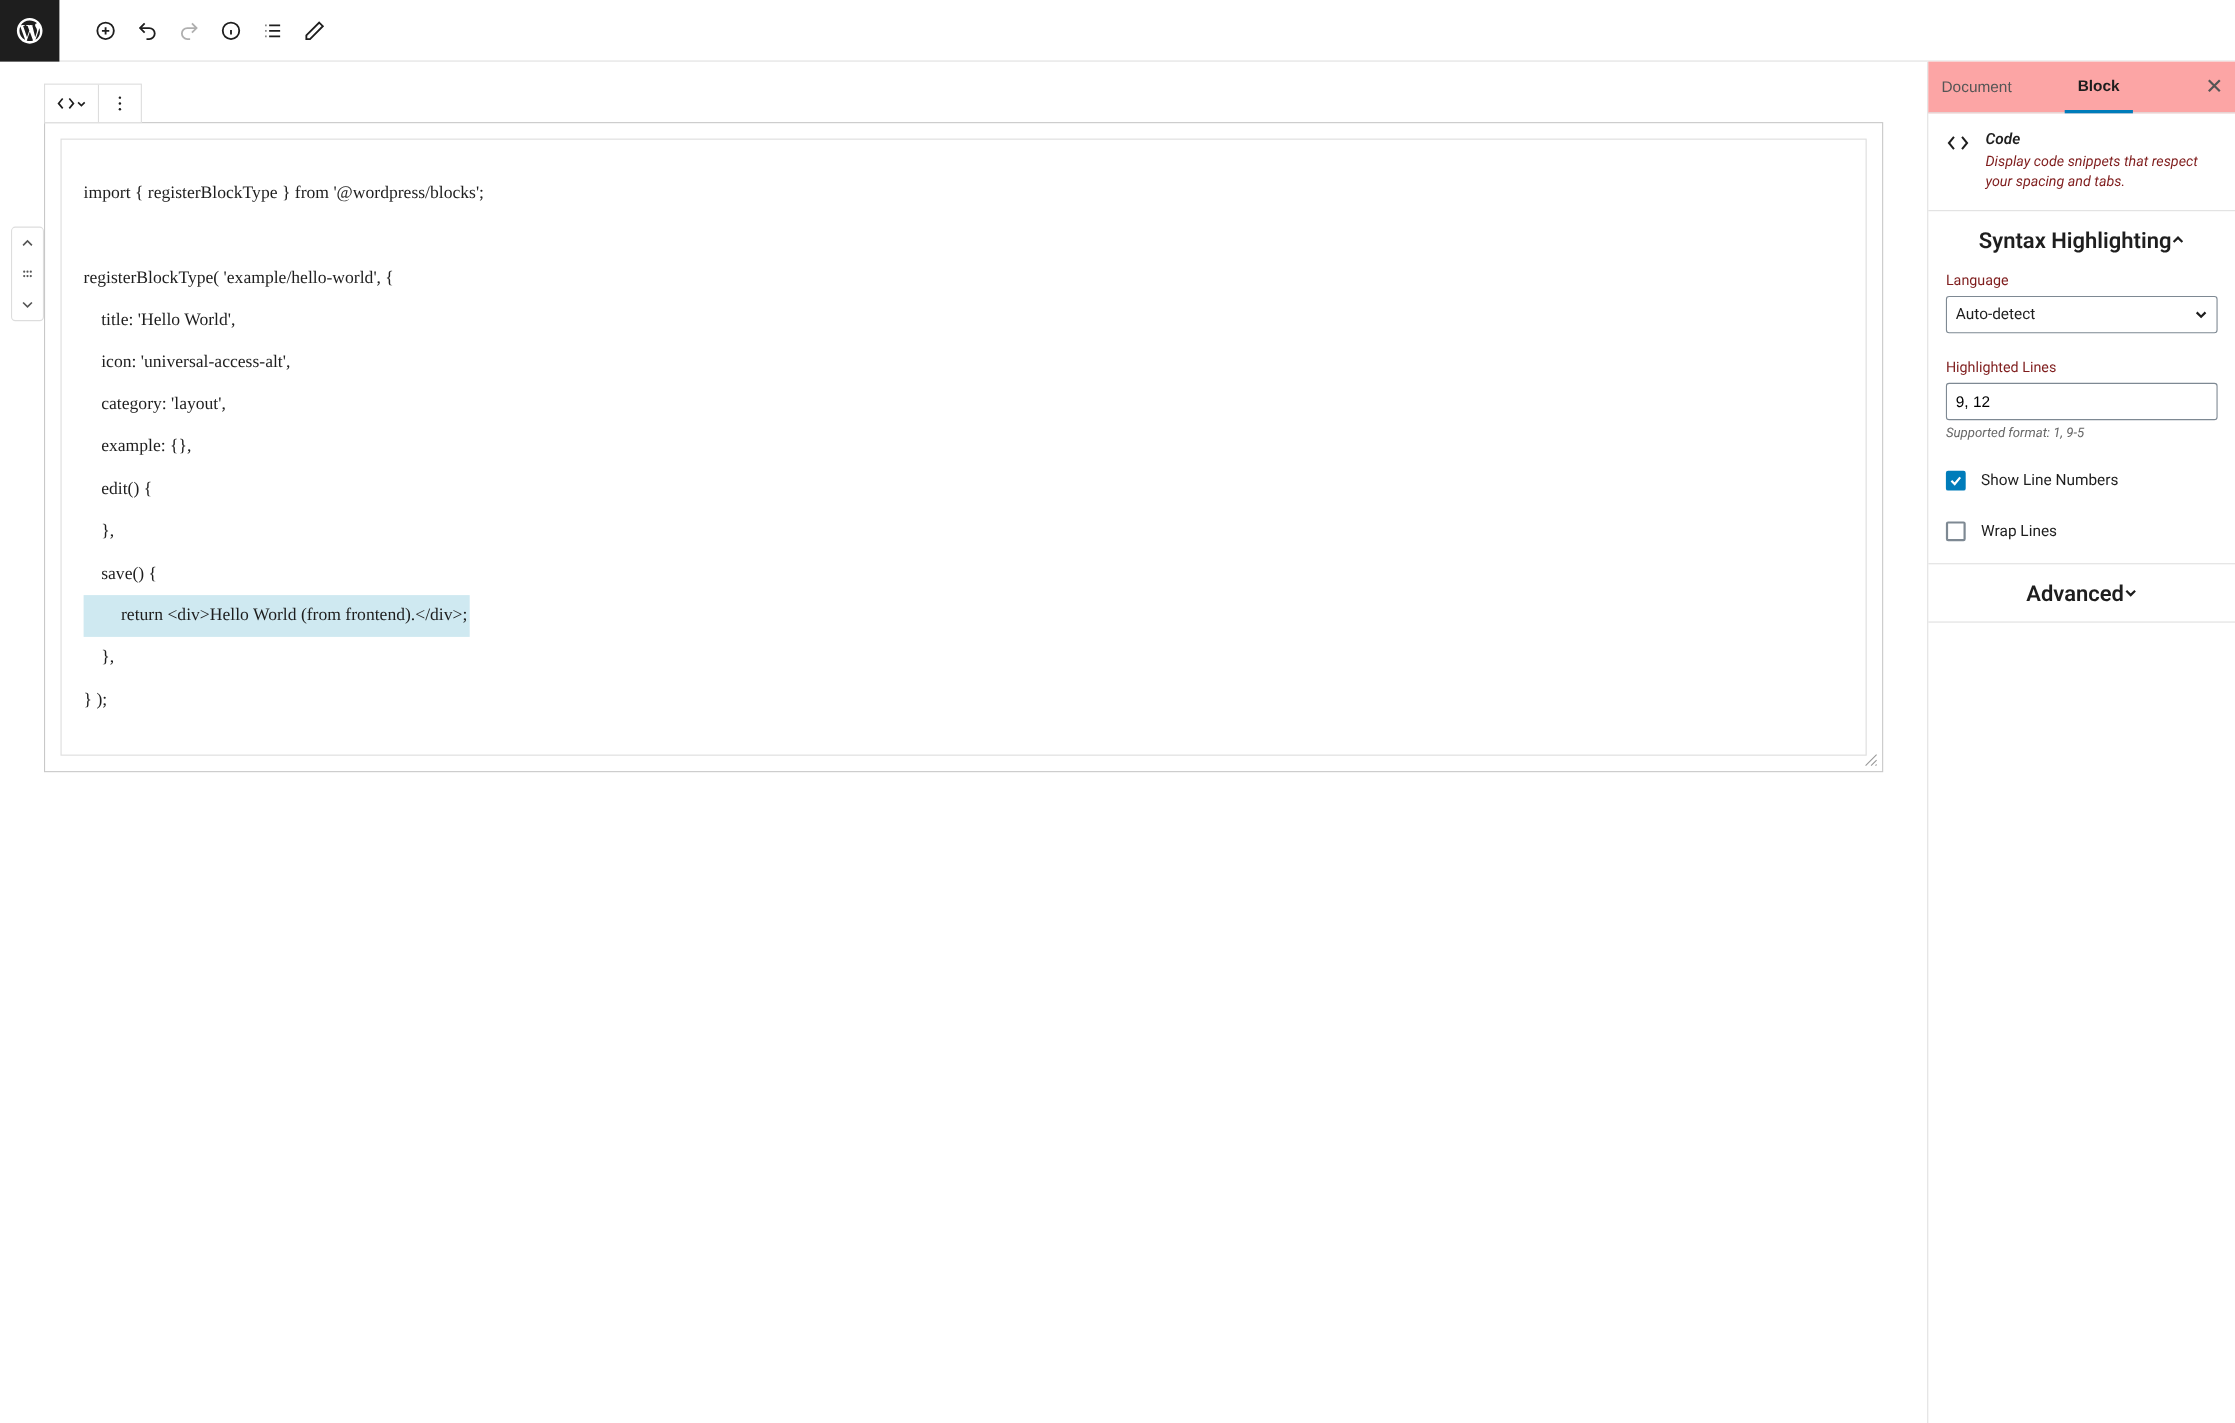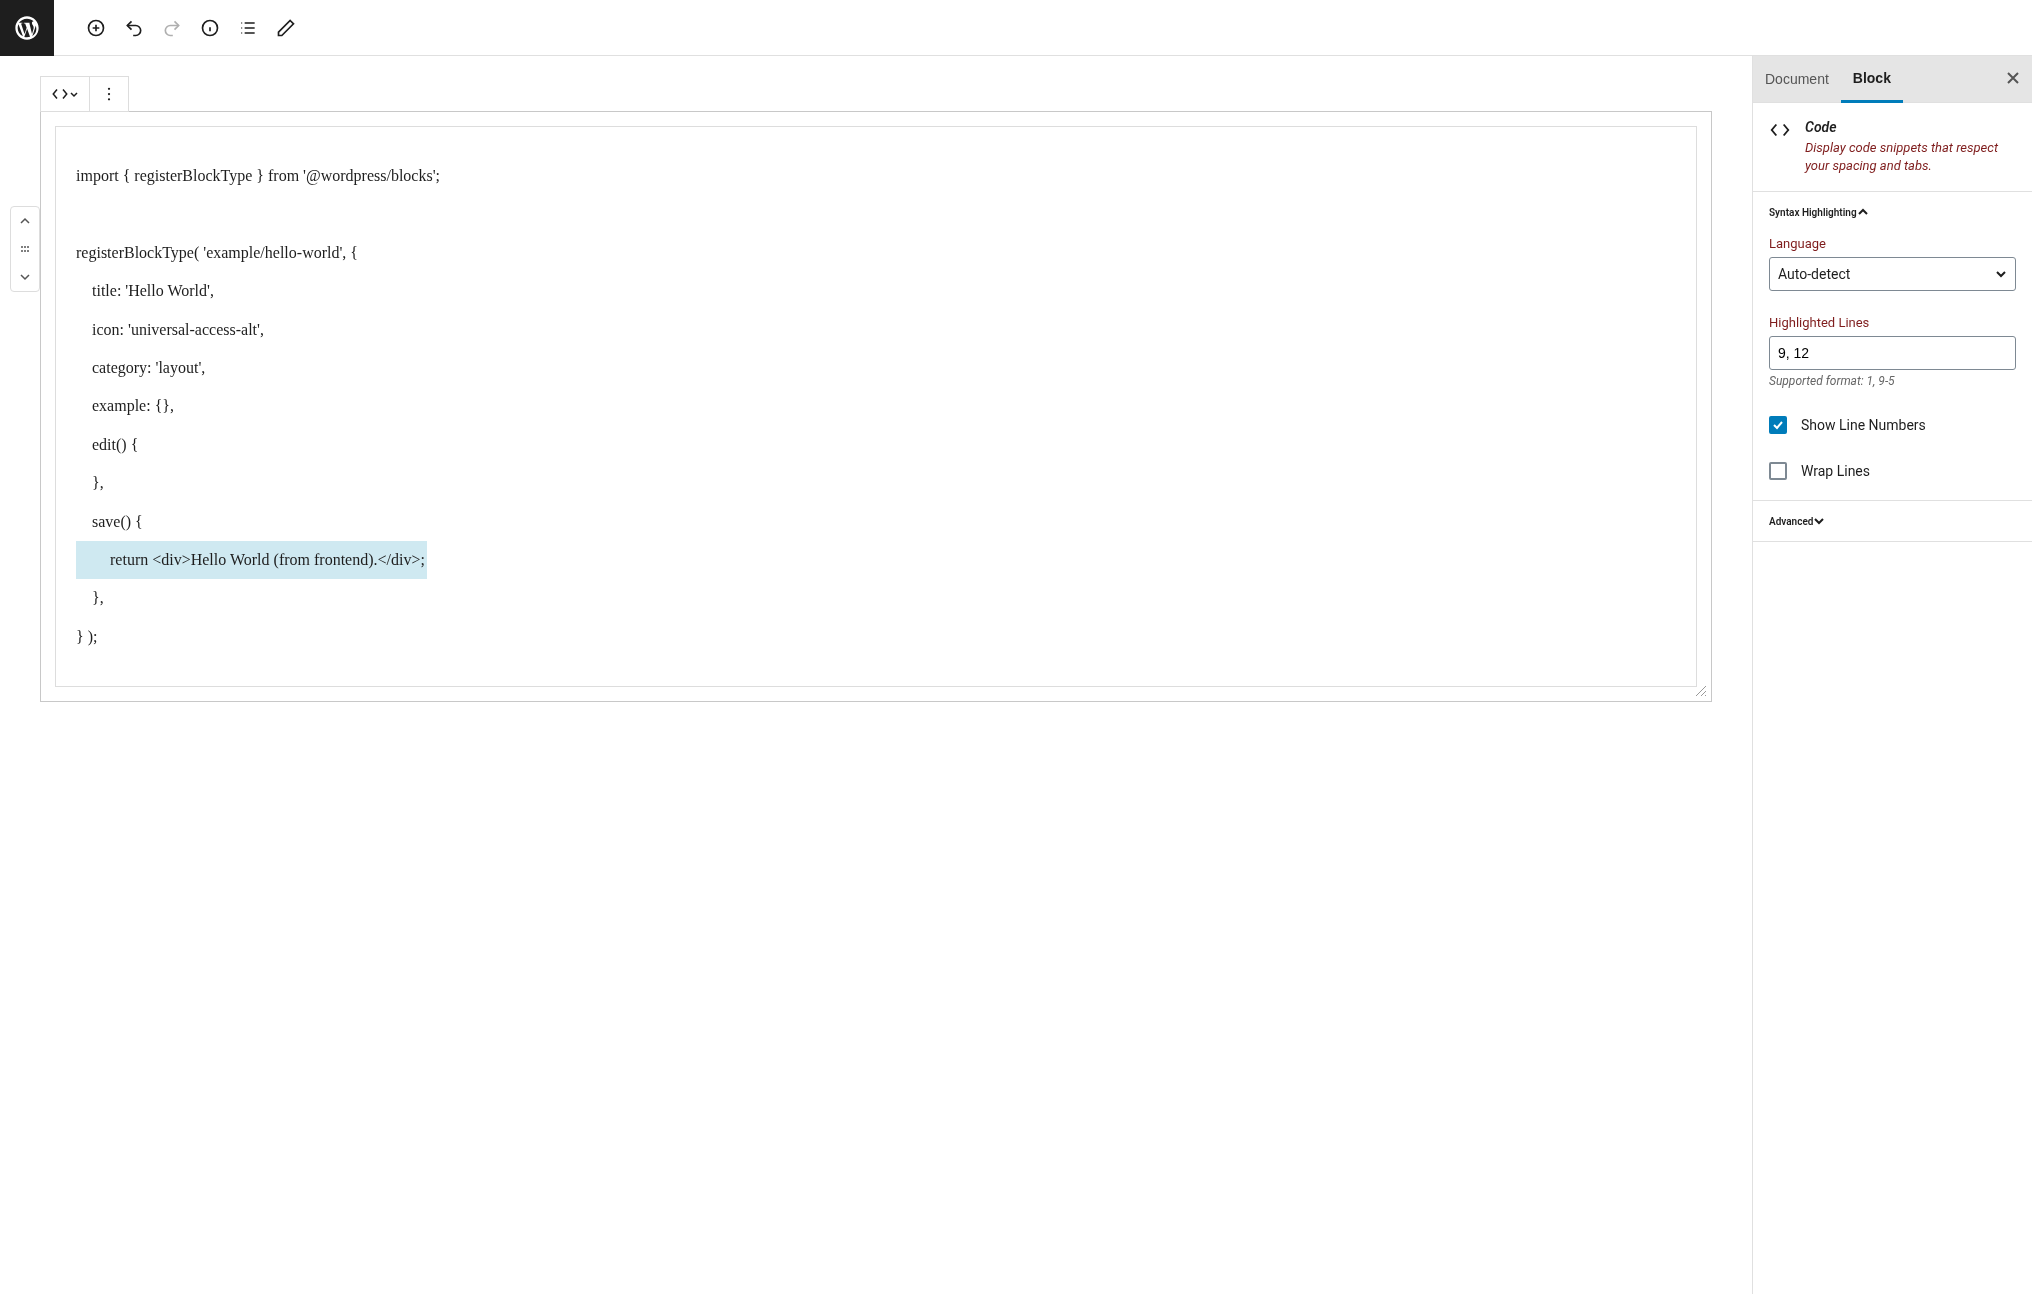--- a/index.html
+++ b/index.html
@@ -29,32 +29,32 @@
 .bt-section { display: flex; align-items: center; padding: 6px 8px; border-right: 1px solid #ddd; gap: 4px; }
 .bt-section:last-child { border-right: none; }
 .bt-section button { background: none; border: none; cursor: pointer; display: flex; align-items: center; color: #1e1e1e; padding: 2px; }
 
 .code-wrapper { border: 1px solid #c8c8c8; background: #fff; padding: 14px; position: relative; }
 .code-inner { border: 1px solid #ddd; padding: 30px 20px; font-family: Liberation Serif, serif; font-size: 16px; line-height: 2.4; white-space: pre; position: relative; }
 .code-inner .hl { background: #cfe9f1; display: inline-block; padding: 0 2px; }
 .resize-handle { position: absolute; right: 4px; bottom: 4px; width: 12px; height: 12px; }
 
 .sidebar { width: 280px; border-left: 1px solid #e0e0e0; background: #fff; display: flex; flex-direction: column; }
-.sb-tabs { display: flex; align-items: center; border-bottom: 1px solid #e0e0e0; background: #e5e5e5; }
+.sb-tabs { display: flex; align-items: center; border-bottom: 1px solid #e0e0e0; background: #fca5a5; gap: 36px; }
 .sb-tab { padding: 14px 12px; font-size: 14px; background: none; border: none; cursor: pointer; color: #555; }
 .sb-tab.active { color: #1e1e1e; font-weight: 600; border-bottom: 3px solid #007cba; margin-bottom: -1px; }
 .sb-close { margin-left: auto; padding: 12px; background: none; border: none; cursor: pointer; color: #555; }
 
 .sb-info { display: flex; gap: 14px; padding: 16px; border-bottom: 1px solid #e0e0e0; font-style: italic; }
 .sb-info-icon { flex-shrink: 0; }
 .sb-info-title { font-weight: 600; font-size: 14px; margin-bottom: 4px; }
 .sb-info-desc { font-size: 13px; color: #7f1d1d; line-height: 1.4; }
 
 .sb-panel { border-bottom: 1px solid #e0e0e0; }
-.sb-panel-head { display: flex; align-items: center; justify-content: flex-start; padding: 14px 16px; cursor: pointer; font-size: 10px; font-weight: 600; }
+.sb-panel-head { display: flex; align-items: center; justify-content: center; padding: 14px 16px; cursor: pointer; font-size: 20px; font-weight: 600; }
 .sb-panel-body { padding: 4px 16px 20px; }
 .field-label { font-size: 13px; color: #7f1d1d; margin-bottom: 6px; display: block; }
 .field-select { width: 100%; padding: 8px; border: 1px solid #7e8993; border-radius: 3px; font-size: 14px; background: #fff; cursor: pointer; display: flex; justify-content: space-between; align-items: center; }
 .field-input { width: 100%; padding: 8px; border: 1px solid #7e8993; border-radius: 3px; font-size: 14px; margin-top: 24px; }
 .field-hint { font-size: 12px; color: #666; font-style: italic; margin-top: 4px; }
 .field-check { display: flex; align-items: center; gap: 14px; margin-top: 28px; font-size: 14px; }
 .chk { width: 18px; height: 18px; border: 2px solid #7e8993; border-radius: 2px; display: flex; align-items: center; justify-content: center; cursor: pointer; }
 .chk.checked { background: #007cba; border-color: #007cba; color: #fff; }
 </style>
 </head>

